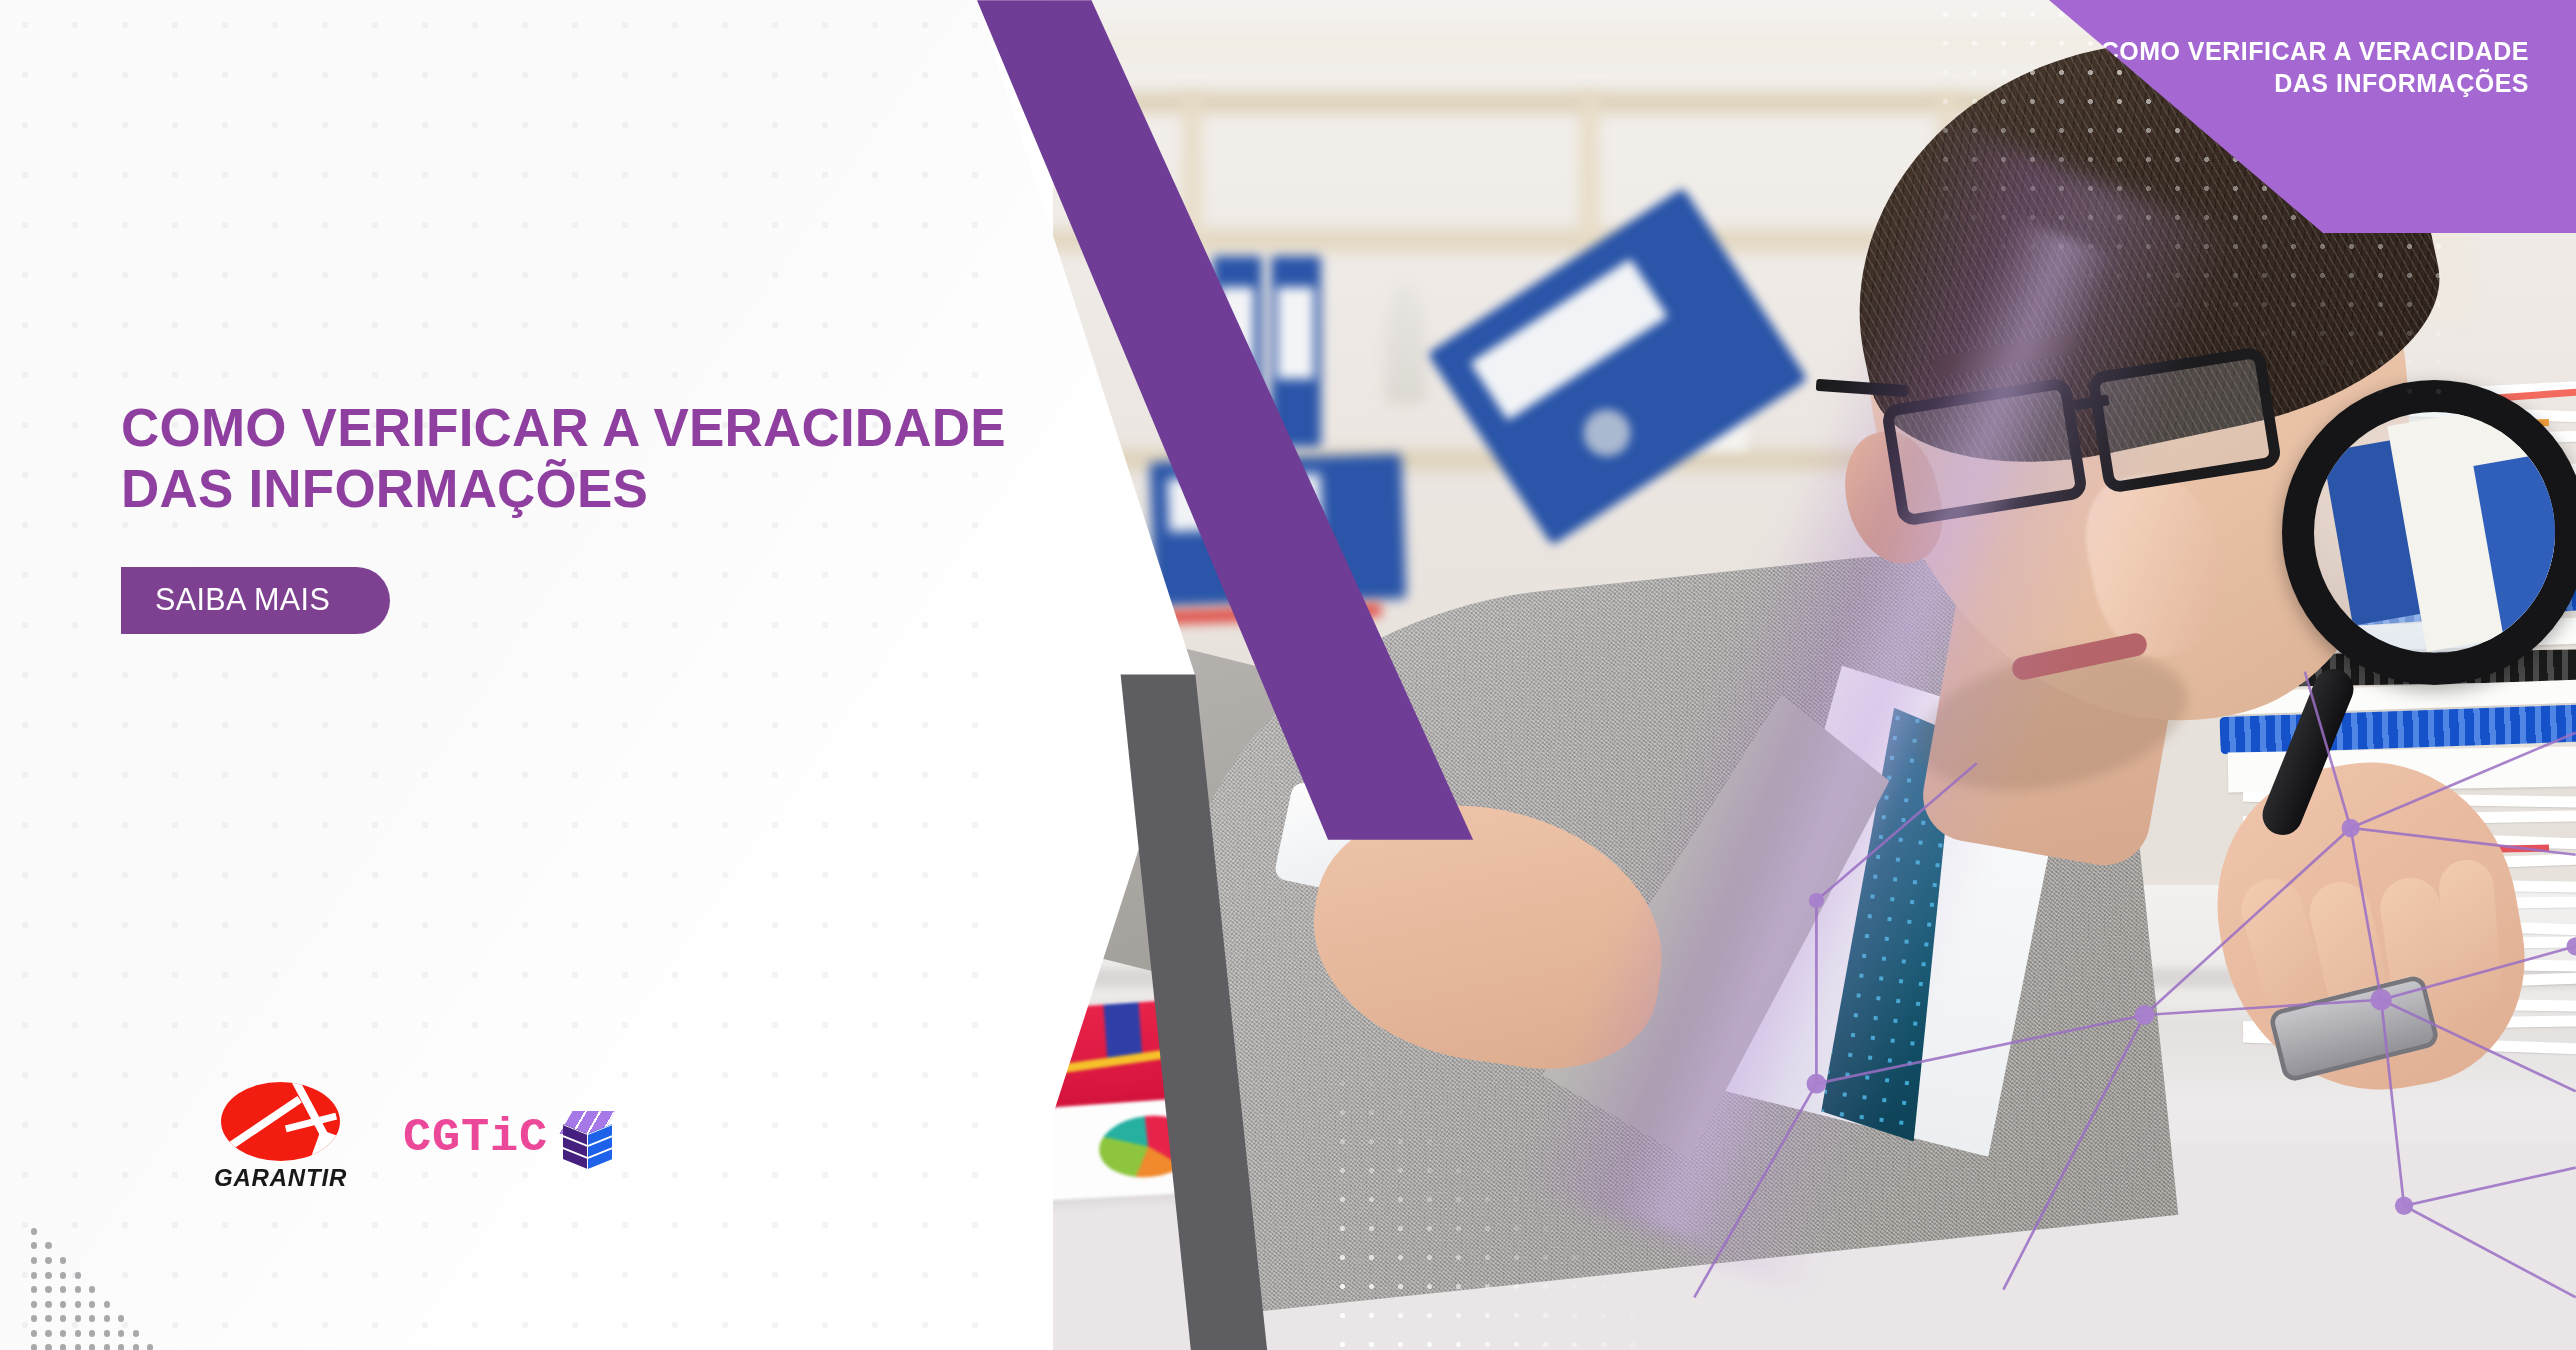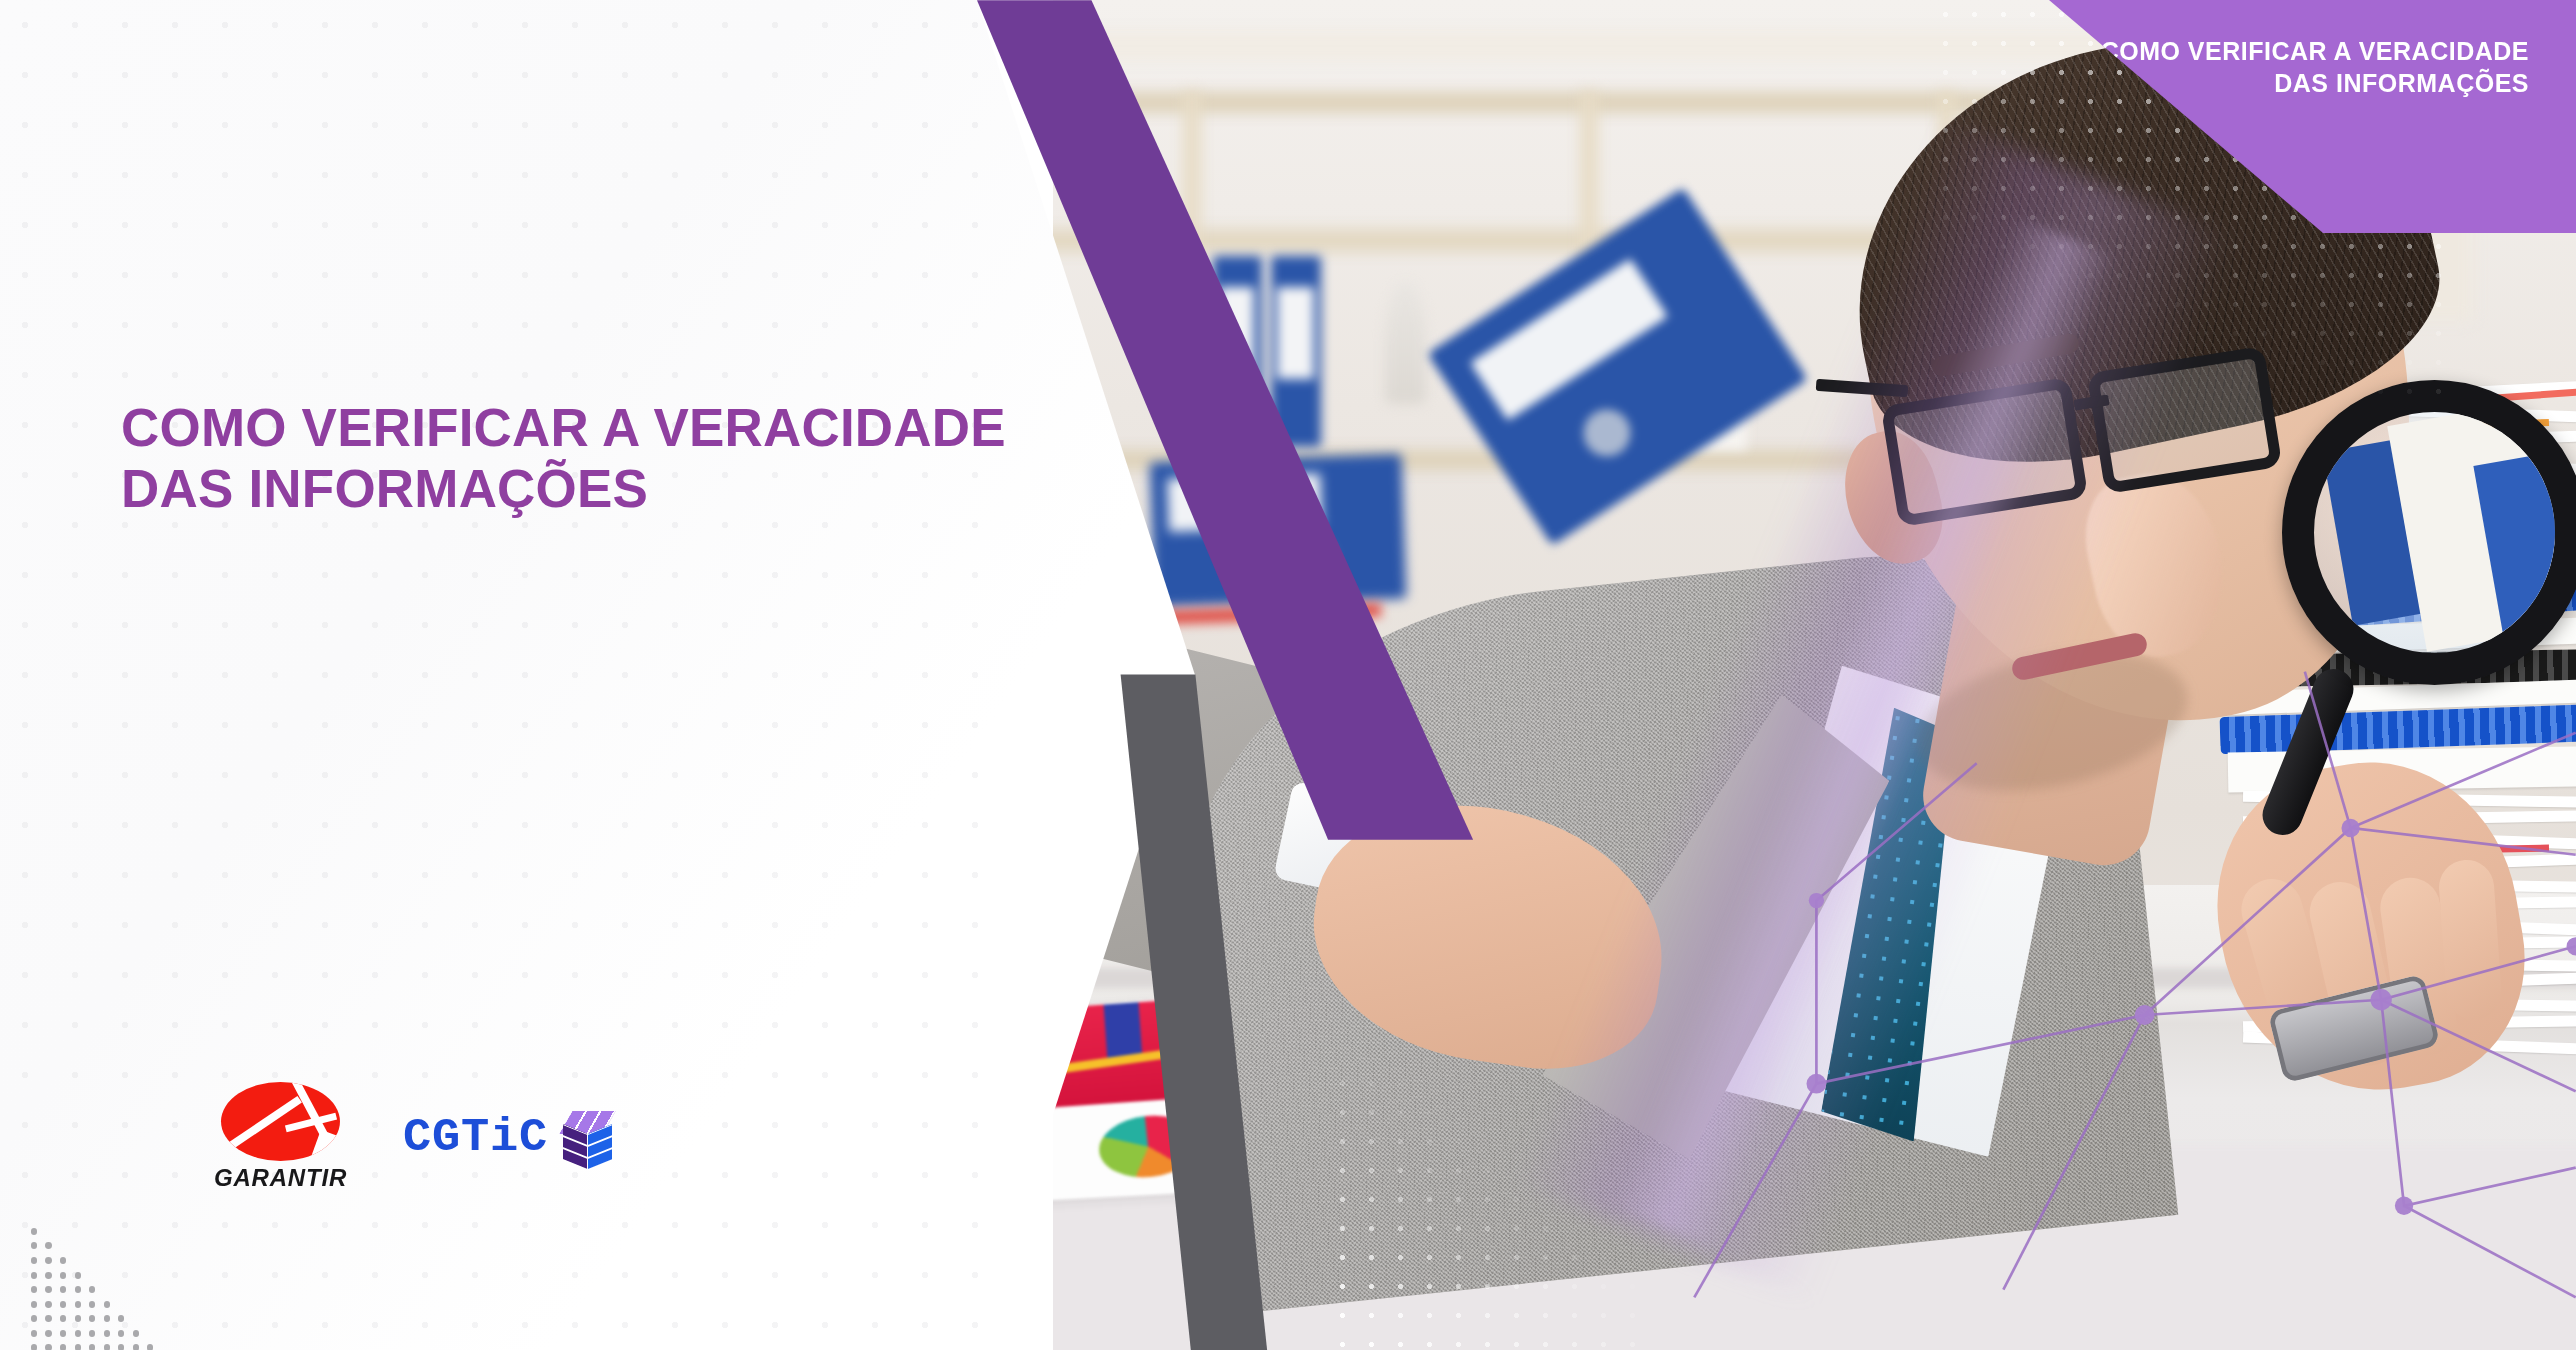--- a/index.html
+++ b/index.html
@@ -413,21 +413,21 @@
     position:absolute; right:-4.6px; bottom:-7.6px; width:30.5px; height:35px;
     background:#ffffff; transform:rotate(20deg);
   }
   .andifes-word {
     font-size:24px; font-weight:bold; font-style:italic; color:#18181a; letter-spacing:0.8px;
   }
 
   .logo-cgtic { display:flex; align-items:center; gap:10.7px; }
   .cgtic-word {
     font-family:"Liberation Mono", monospace;
-    font-size:47px; font-weight:bold; color:#1d4ed8; letter-spacing:0.8px;
+    font-size:47px; font-weight:bold; color:#ec4899; letter-spacing:0.8px;
   }
   .cube {
     width:56px; height:56px; position:relative;
   }
   .cube .face { position:absolute; }
   .cube .top {
     left:6.9px; top:1.5px; width:43px; height:23px;
     background:
       repeating-linear-gradient(90deg,#a678e8 0 12.2px,#ffffff 12.2px 14.5px),
       #a678e8;
@@ -659,20 +659,21 @@
   <svg class="panel-gray-stripe" viewBox="0 0 1780 1769">
     <polygon points="1566,884 1660,1769 1560,1769 1468,884" fill="#5d5d62"></polygon>
   </svg>
 
   <svg class="purple-ribbon" viewBox="0 0 3375 1100">
     <polygon points="1280,0 1430,0 1930,1100 1740,1100" fill="#6f3c96"></polygon>
   </svg>
 
   <div class="content">
     <h1 class="headline">COMO VERIFICAR A VERACIDADE DAS INFORMAÇÕES</h1>
+    <button class="cta">SAIBA MAIS</button>
   </div>
 
   <div class="logos">
 
     <div class="logo-andifes">
       <div class="andifes-mark">
         <span class="slash1"></span>
           <span class="slash2"></span>
         <span class="slash3"></span>
           <span class="notch"></span>

